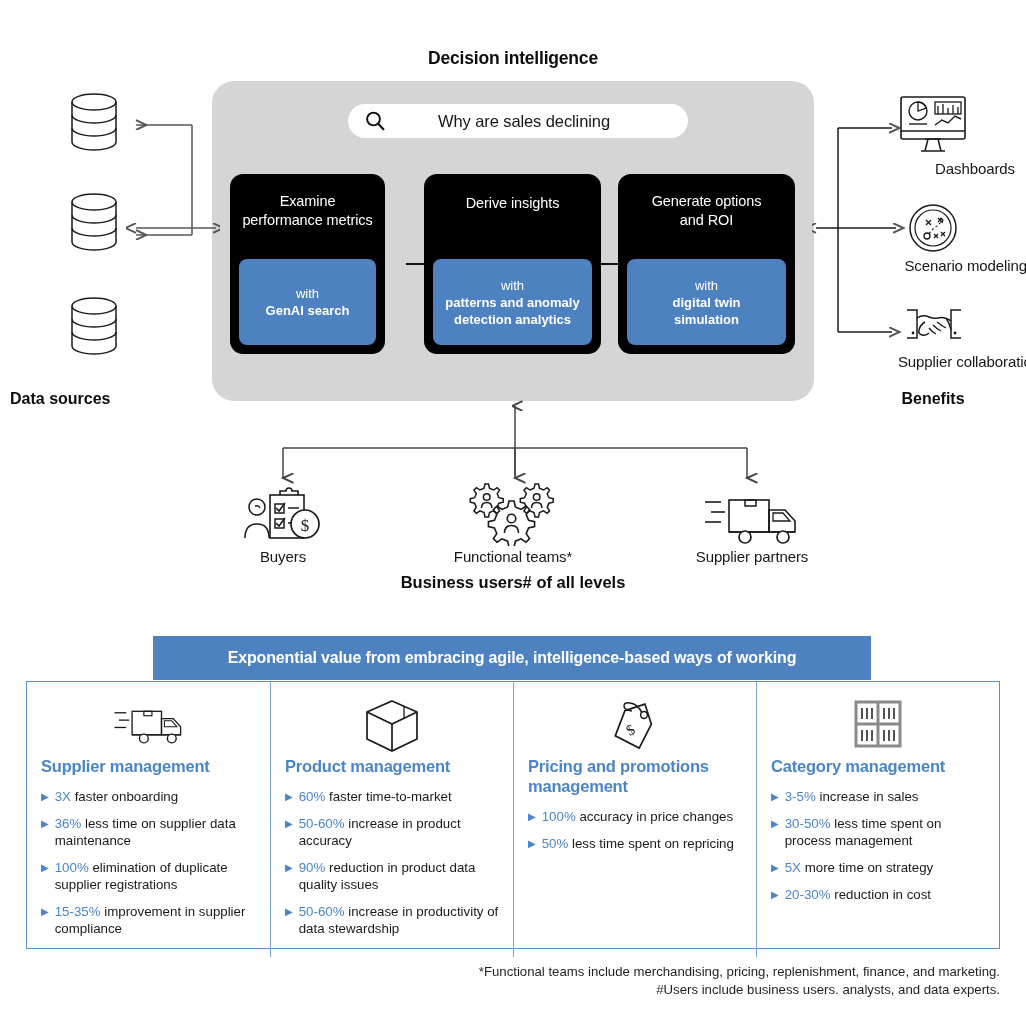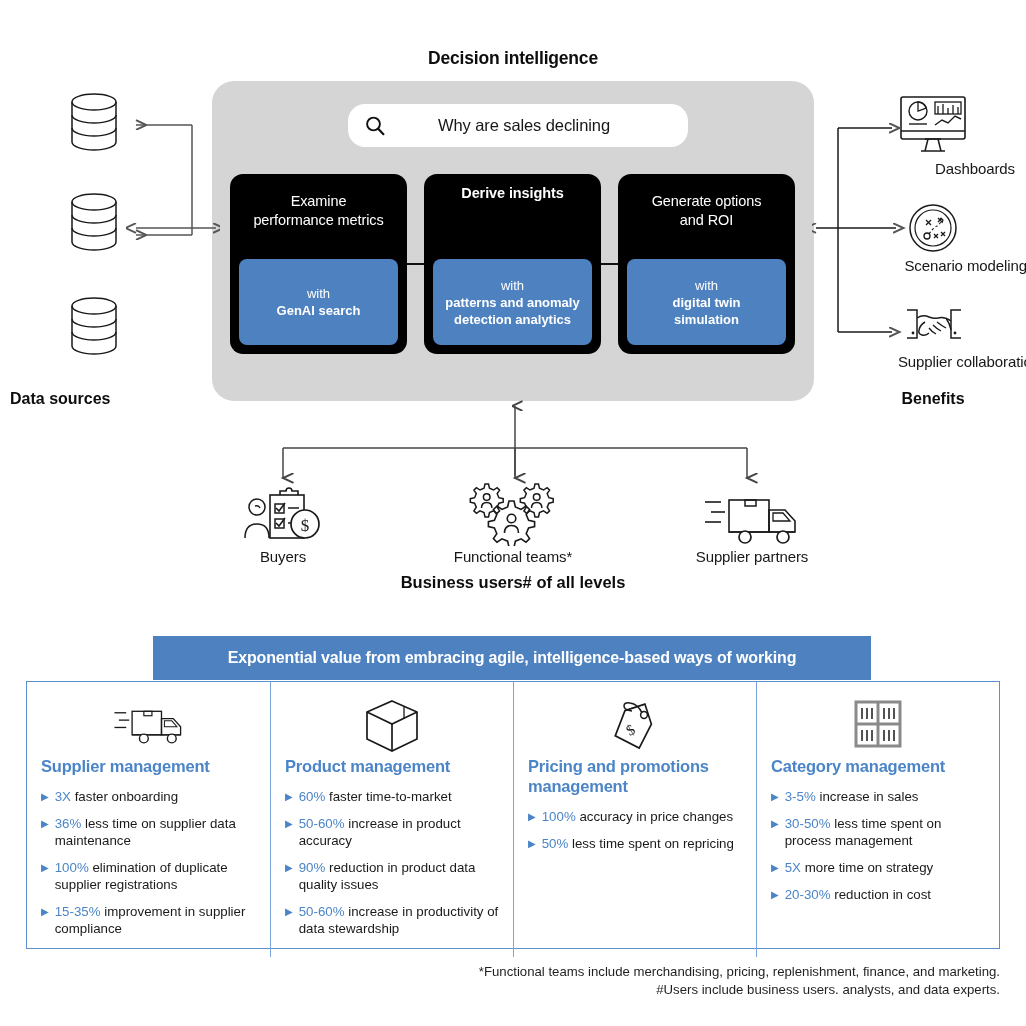--- a/index.html
+++ b/index.html
@@ -24,21 +24,21 @@
   }
 
   
   #grey-panel {
     left: 212px; top: 81px; width: 602px; height: 320px;
     background: #d5d5d5; border-radius: 22px;
   }
 
   
   #search-pill {
-    left: 348px; top: 104px; width: 340px; height: 43px;
+    left: 348px; top: 104px; width: 340px; height: 34px;
     background: #ffffff; border-radius: 17px;
     display: flex; align-items: center;
   }
   #search-pill .mag { margin-left: 16px; display:flex; align-items:center; }
   #search-text {
     flex: 1; text-align: center; font-size: 16.5px; color: #171717;
     padding-right: 26px; letter-spacing: -0.1px;
   }
 
   
@@ -55,21 +55,21 @@
   }
   .blue-box {
     position: absolute; left: 9px; right: 9px; bottom: 9px; height: 86px;
     background: #4e81c0; border-radius: 8px;
     display: flex; flex-direction: column; align-items: center; justify-content: center;
     color: #ffffff;
   }
   .blue-box .w { font-size: 13px; line-height: 17px; }
   .blue-box .strong { font-size: 13px; line-height: 17px; font-weight: bold; text-align:center; }
 
-  #card1 { left: 230px; width: 177px; }
+  #card1 { left: 230px; width: 155px; }
   #card2 { left: 424px; width: 177px; }
   #card3 { left: 618px; width: 177px; }
 
   .connector { position:absolute; top:263px; height:2px; background:#111; }
   #conn1 { left: 406px; width: 19px; }
   #conn2 { left: 600px; width: 19px; }
 
   
   .db { position: absolute; width: 52px; height: 62px; }
   #db1 { left: 68px; top: 92px; }
@@ -164,21 +164,21 @@
       <span>Examine</span><br>
       <span>performance metrics</span>
     </div>
     <div class="blue-box">
       <span class="w">with</span>
       <span class="strong">GenAI search</span>
     </div>
   </div>
 
   <div class="blk-card" id="card2">
-    <div class="htitle" style="margin-top:10px;font-weight:bold;">
+    <div class="htitle" style="margin-top:20px;">
       <span>Derive insights</span>
     </div>
     <div class="blue-box">
       <span class="w">with</span>
       <span class="strong">patterns and anomaly</span>
       <span class="strong">detection analytics</span>
     </div>
   </div>
 
   <div class="blk-card" id="card3">

